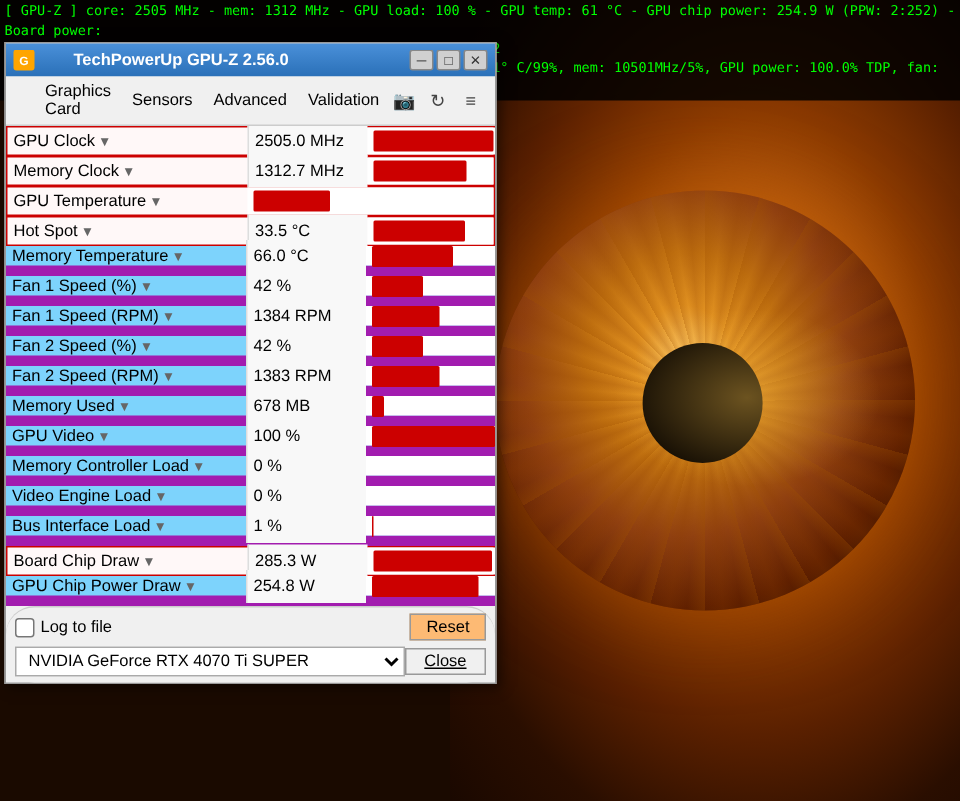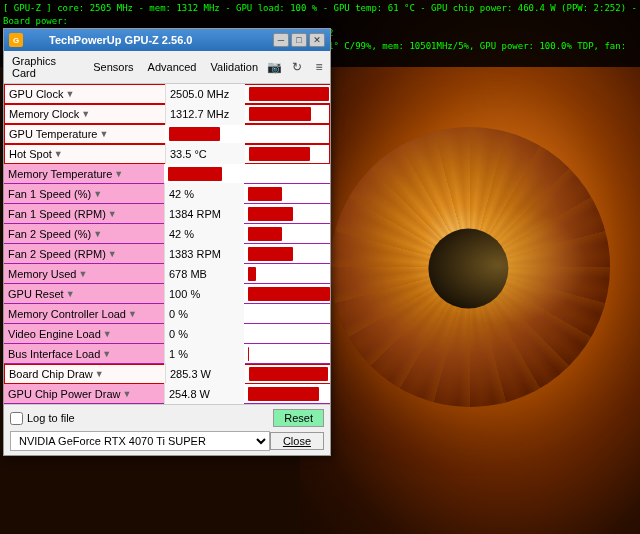--- a/index.html
+++ b/index.html
@@ -139,21 +139,21 @@
       align-items: center;
       justify-content: center;
       color: #333;
     }
 
     
     .menu-bar {
       background: #f0f0f0;
       display: flex;
       align-items: center;
-      padding: 2px 2px;
+      padding: 2px 20px;
       border-bottom: 1px solid #ccc;
       gap: 2px;
     }
     .menu-item {
       padding: 2px 6px;
       cursor: pointer;
       font-size: 11px;
       color: #000;
     }
     .menu-right {
@@ -168,31 +168,31 @@
       display: flex;
       align-items: center;
       justify-content: center;
       cursor: pointer;
       font-size: 12px;
       color: #444;
     }
 
     
     .content {
-      background: #f9a8d4;
+      background: #7dd3fc;
       padding: 0;
       max-height: 380px;
       overflow-y: auto;
     }
 
     
     .sensor-row {
       display: flex;
       align-items: center;
-      border-bottom: 1px solid #a21caf;
+      border-bottom: 7px solid #a21caf;
       height: 20px;
     }
     .sensor-row.highlighted {
       border: 1px solid #cc0000;
       background: #fff8f8;
     }
     .sensor-name {
       display: flex;
       align-items: center;
       width: 160px;
@@ -232,36 +232,37 @@
       height: 14px;
       background: #cc0000;
       border-radius: 1px;
     }
 
     
     .bottom-area {
       background: #f0f0f0;
       padding: 4px 6px;
       border-top: 1px solid #ccc;
+      border-radius: 19px;
     }
     .log-checkbox-row {
       display: flex;
       align-items: center;
       justify-content: space-between;
       margin-bottom: 4px;
     }
     .log-label {
       display: flex;
       align-items: center;
       gap: 4px;
       font-size: 11px;
     }
     .reset-btn {
       padding: 2px 10px;
-      background: #86efac;
+      background: #fdba74;
       border: 1px solid #999;
       cursor: pointer;
       font-size: 11px;
     }
     .gpu-select-row {
       display: flex;
       align-items: center;
       gap: 0;
     }
     .gpu-select {
@@ -286,21 +287,21 @@
 
 <div class="bg-image">
   <div class="bg-iris">
     <div class="bg-rays"></div>
     <div class="bg-pupil"></div>
     <div class="bg-highlight"></div>
   </div>
 </div>
 
 <div class="top-bar">
-  <div>[ GPU-Z ] core: 2505 MHz - mem: 1312 MHz - GPU load: 100 % - GPU temp: 61 °C - GPU chip power: 460.4 W (PPW: 2:252) - Board power:</div>
+  <div>[ GPU-Z ] core: 2505 MHz - mem: 1312 MHz - GPU load: 100 % - GPU temp: 61 °C - GPU chip power: 254.9 W (PPW: 2:252) - Board power:</div>
   <div>&gt; OpenGL renderer: NVIDIA GeForce RTX 4070 Ti SUPER/PCIe/SSE2</div>
   <div>&gt; GPU 1 (NVIDIA GeForce RTX 4070 Ti SUPER) - core: 2505MHz/61° C/99%, mem: 10501MHz/5%, GPU power: 100.0% TDP, fan: 42%, limits:</div>
 </div>
 
 <div class="window">
 
   <div class="title-bar">
     <div class="title-bar-left">
       <div class="title-icon">G</div>
       <span class="title-text">TechPowerUp GPU-Z 2.56.0</span>
@@ -363,20 +364,21 @@
       <div class="sensor-value">33.5 °C</div>
       <div class="sensor-bar-container">
         <div class="sensor-bar" style="width:61px"></div>
       </div>
     </div>
       <div class="sensor-row">
       <div class="sensor-name">
         <span>Memory Temperature</span>
         <span class="sensor-dropdown">▼</span>
       </div>
+      <div class="sensor-value">66.0 °C</div>
       <div class="sensor-bar-container">
         <div class="sensor-bar" style="width:54px"></div>
       </div>
     </div>
       <div class="sensor-row">
       <div class="sensor-name">
         <span>Fan 1 Speed (%)</span>
         <span class="sensor-dropdown">▼</span>
       </div>
       <div class="sensor-value">42 %</div>
@@ -419,21 +421,21 @@
         <span>Memory Used</span>
         <span class="sensor-dropdown">▼</span>
       </div>
       <div class="sensor-value">678 MB</div>
       <div class="sensor-bar-container">
         <div class="sensor-bar" style="width:8px"></div>
       </div>
     </div>
       <div class="sensor-row">
       <div class="sensor-name">
-        <span>GPU Reset</span>
+        <span>GPU Video</span>
         <span class="sensor-dropdown">▼</span>
       </div>
       <div class="sensor-value">100 %</div>
       <div class="sensor-bar-container">
         <div class="sensor-bar" style="width:82px"></div>
       </div>
     </div>
       <div class="sensor-row">
       <div class="sensor-name">
         <span>Memory Controller Load</span>

